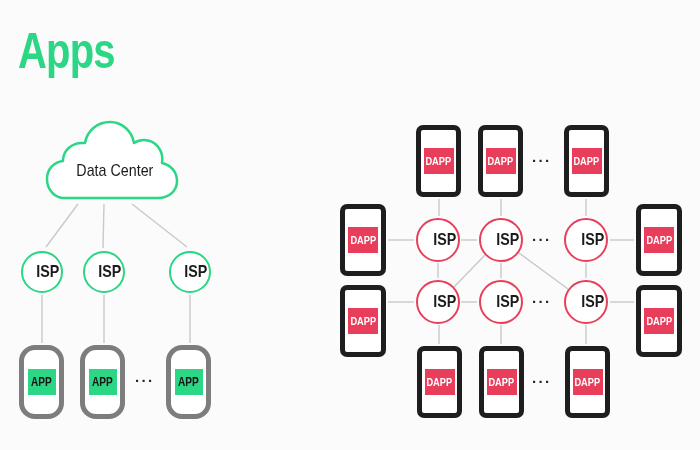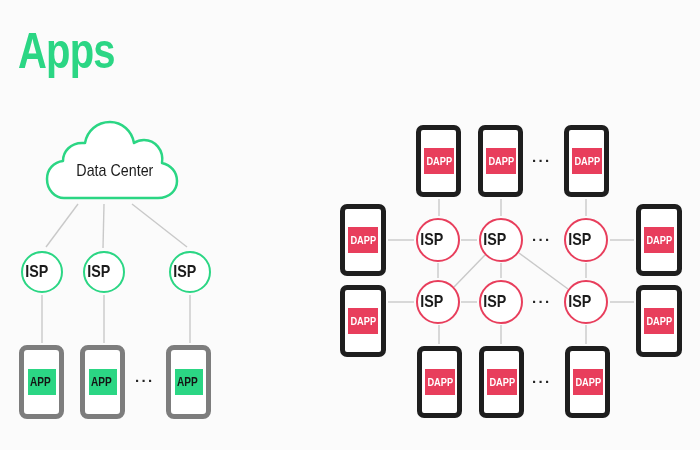--- a/index.html
+++ b/index.html
@@ -10,29 +10,29 @@
   .lines line{stroke:var(--connector,#c9c9c9);stroke-width:1.4}
   .cond{display:inline-block;transform:scaleX(0.84);transform-origin:50% 50%;white-space:nowrap}
   .title{position:absolute;font-weight:bold;line-height:1;letter-spacing:-1px}
   .title .cond{transform:scaleX(0.8);transform-origin:0 50%}
   .title.apps{left:18px;top:26px;font-size:50px;color:var(--green,#2bd684)}
   .title.dapps{left:333px;top:24px;font-size:50px;color:var(--pink,#e83e5c)}
   .cloud-svg{position:absolute;left:40px;top:110px}
   .cloud-label{position:absolute;left:52px;top:161px;width:126px;text-align:center;
     font-size:17px;font-weight:normal;color:var(--text_dark,#1b1b1b)}
   .isp{position:absolute;width:44px;height:44px;border-radius:50%;background:#fff;
-    display:flex;align-items:center;justify-content:flex-start;
+    display:flex;align-items:center;justify-content:flex-end;
     font-weight:bold;font-size:17px;color:var(--text_dark,#1b1b1b)}
   .isp.g{width:42px;height:42px;border:2.5px solid var(--green,#2bd684)}
   .isp.p{border:2.5px solid var(--pink,#e83e5c)}
   .phone{position:absolute;background:#fff;display:flex;align-items:center;justify-content:center}
-  .phone.gray{width:45px;height:74px;border:5px solid var(--phone_gray,#7d7d7d);border-radius:8px}
+  .phone.gray{width:45px;height:74px;border:5px solid var(--phone_gray,#7d7d7d);border-radius:16px}
   .phone.dark{width:45px;height:72px;border:5px solid var(--phone_dark,#1e1e1e);border-radius:7px}
   .phone.side{width:46px}
-  .badge{display:flex;align-items:center;font-weight:bold;line-height:1}
+  .badge{display:flex;align-items:center;justify-content:center;font-weight:bold;line-height:1}
   .badge.app{width:28px;height:26px;background:var(--green,#2bd684);color:#141414;font-size:12px}
   .badge.dapp{width:30px;height:26px;background:var(--pink,#e83e5c);color:#fff;font-size:11px}
   .dots{position:absolute;font-weight:bold;font-size:15px;line-height:16px;
     letter-spacing:1.5px;color:#262626}
 </style>
 </head>
 <body>
 
 <div class="canvas">
 

